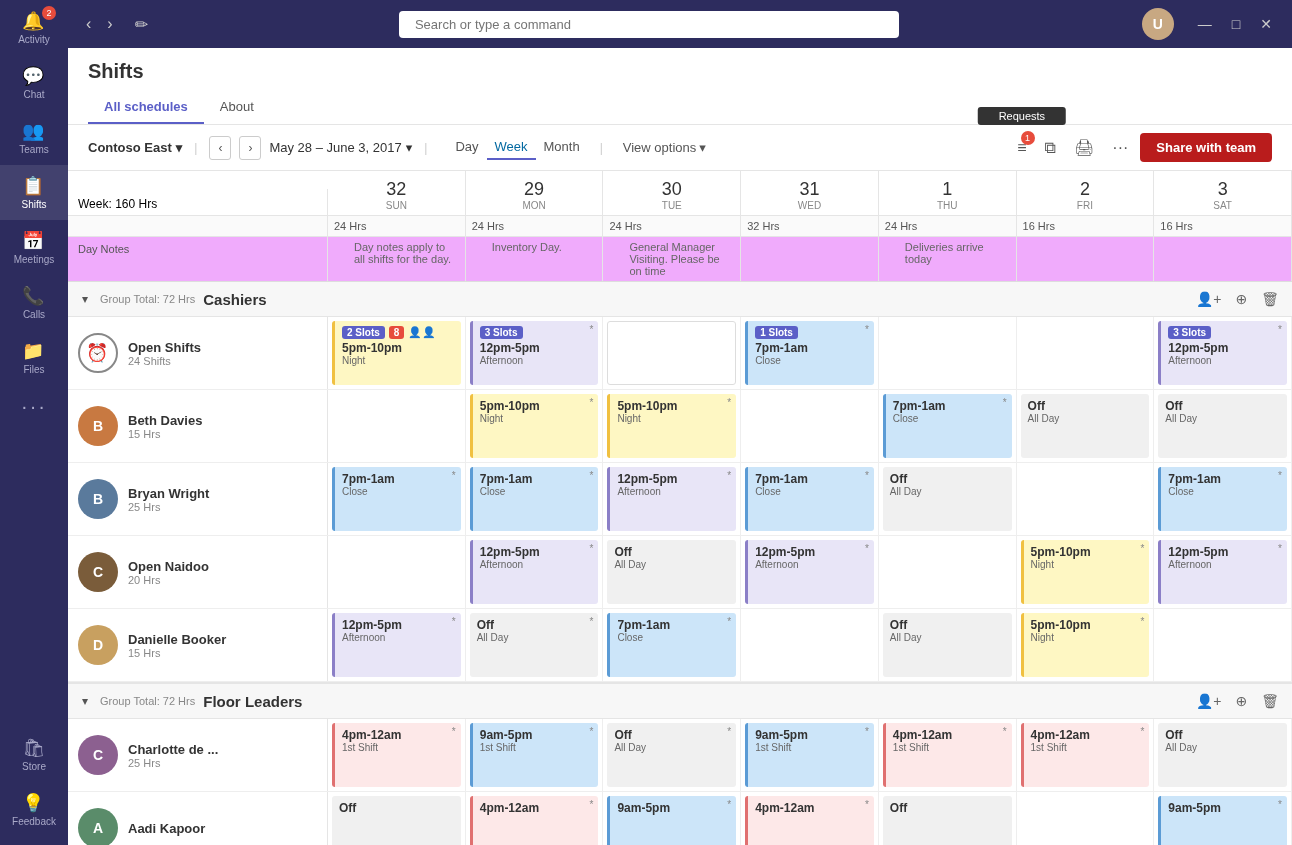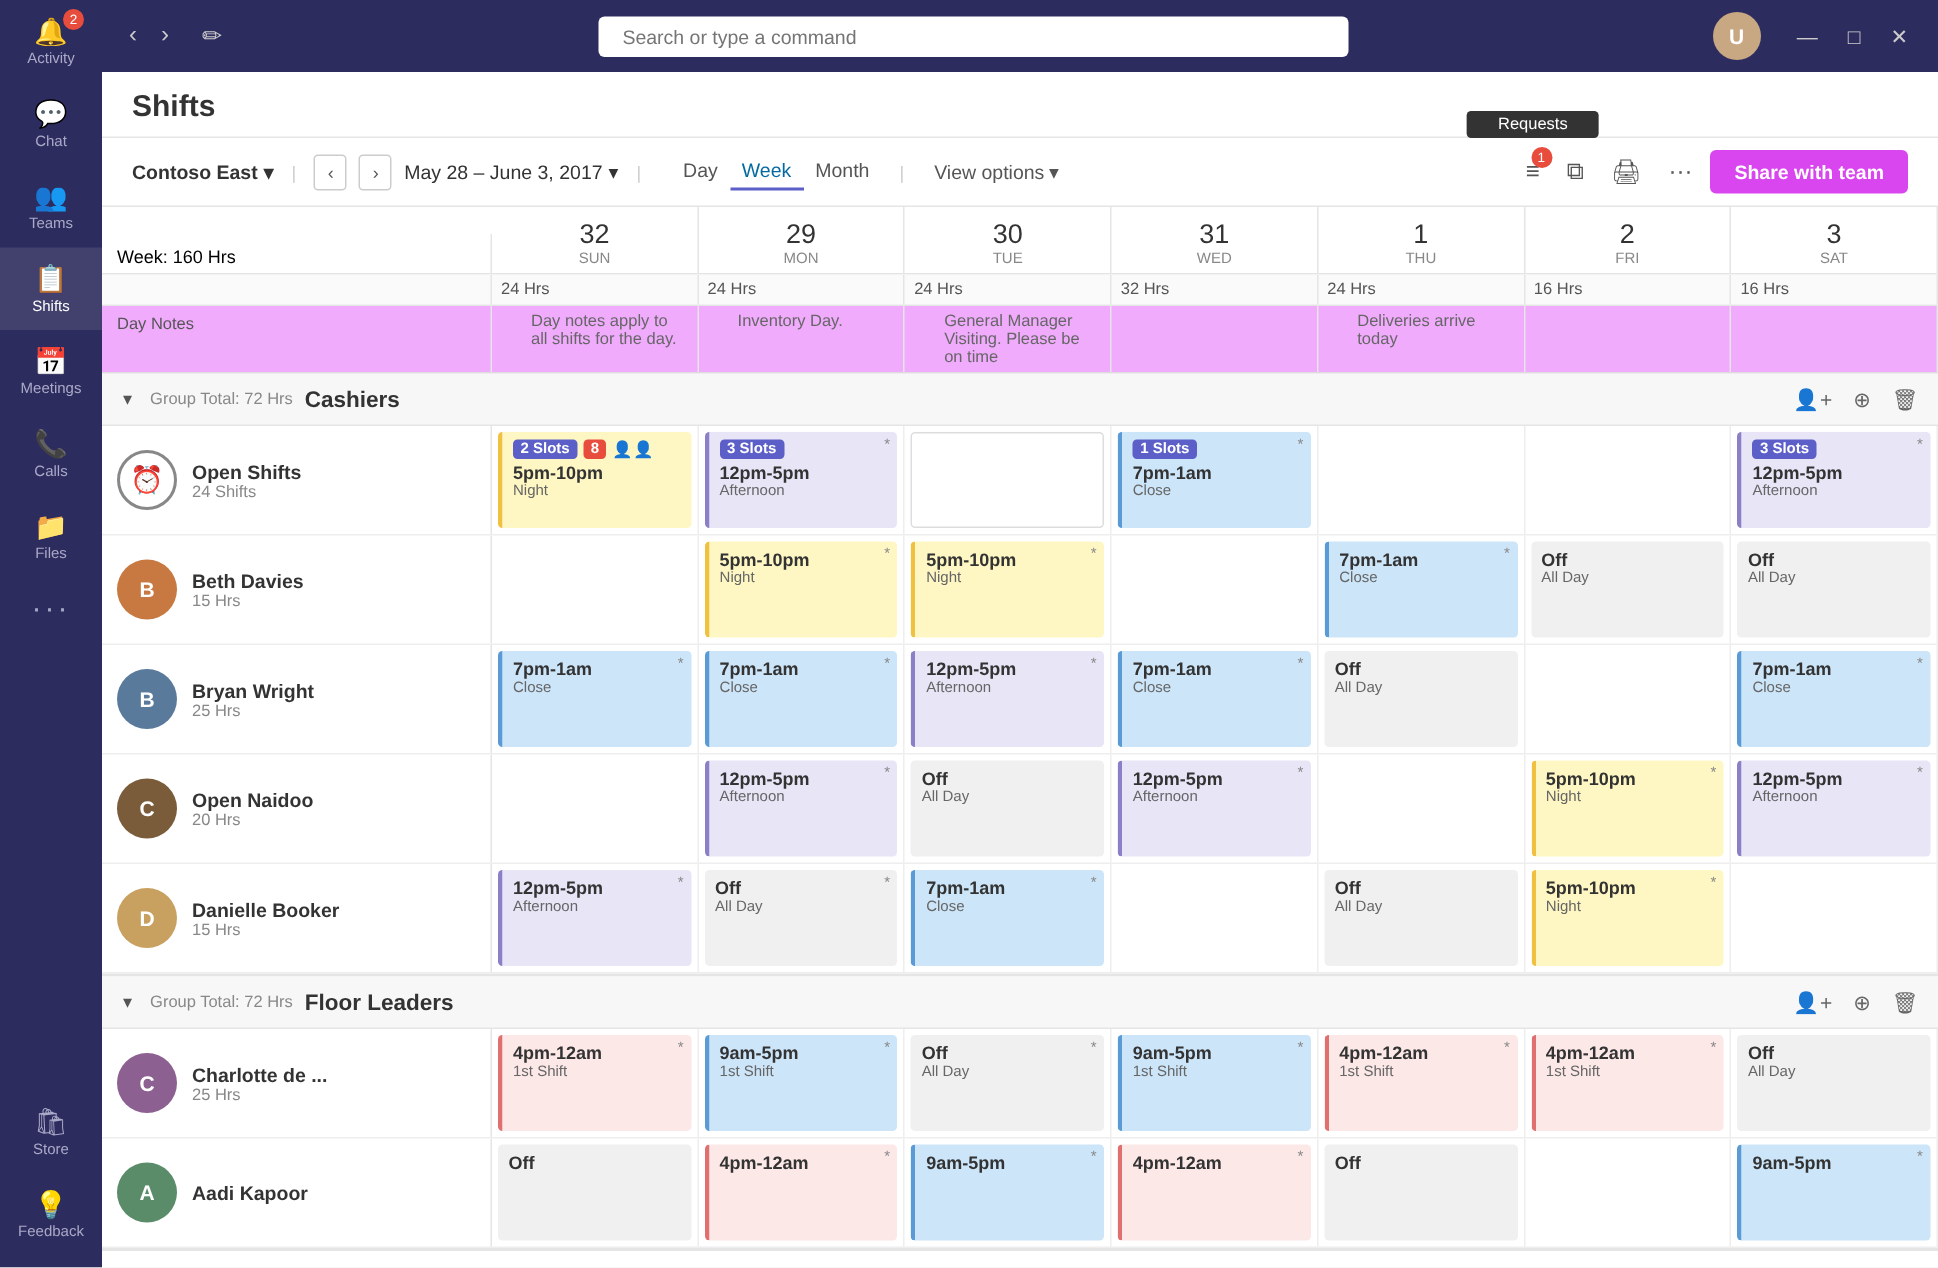--- a/index.html
+++ b/index.html
@@ -239,21 +239,21 @@
       left: 50%;
       transform: translateX(-50%);
       background: #333;
       color: #fff;
       font-size: 11px;
       padding: 3px 21px;
       border-radius: 3px;
       white-space: nowrap;
     }
     .share-btn {
-      background: #d946ef;
+      background: #b91c1c;
       color: #fff;
       border: none;
       border-radius: 4px;
       padding: 7px 16px;
       font-size: 13px;
       cursor: pointer;
       font-weight: 600;
     }
 
     
@@ -532,20 +532,24 @@
       <button>—</button>
       <button>□</button>
       <button>✕</button>
     </div>
   </div>
 
   <div class="page">
 
     <div class="page-header">
       <h1>Shifts</h1>
+      <div class="page-tabs">
+        <span class="page-tab active">All schedules</span>
+        <span class="page-tab">About</span>
+      </div>
     </div>
 
     <div class="toolbar">
       <div class="schedule-selector">
         <span>Contoso East</span>
         <span>▾</span>
       </div>
       <span class="toolbar-divider">|</span>
       <button class="toolbar-nav-btn">‹</button>
       <button class="toolbar-nav-btn">›</button>

